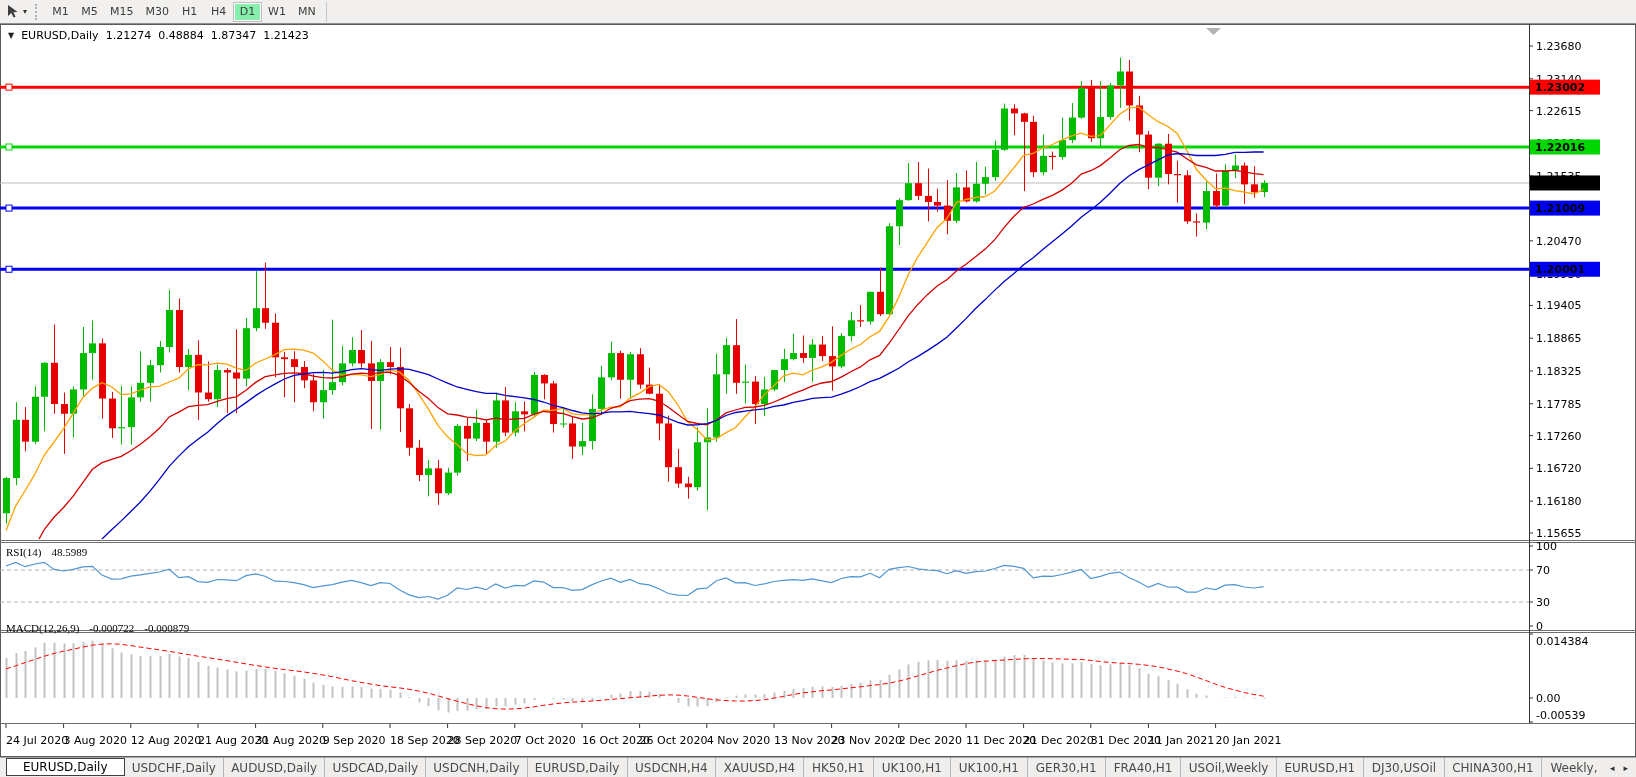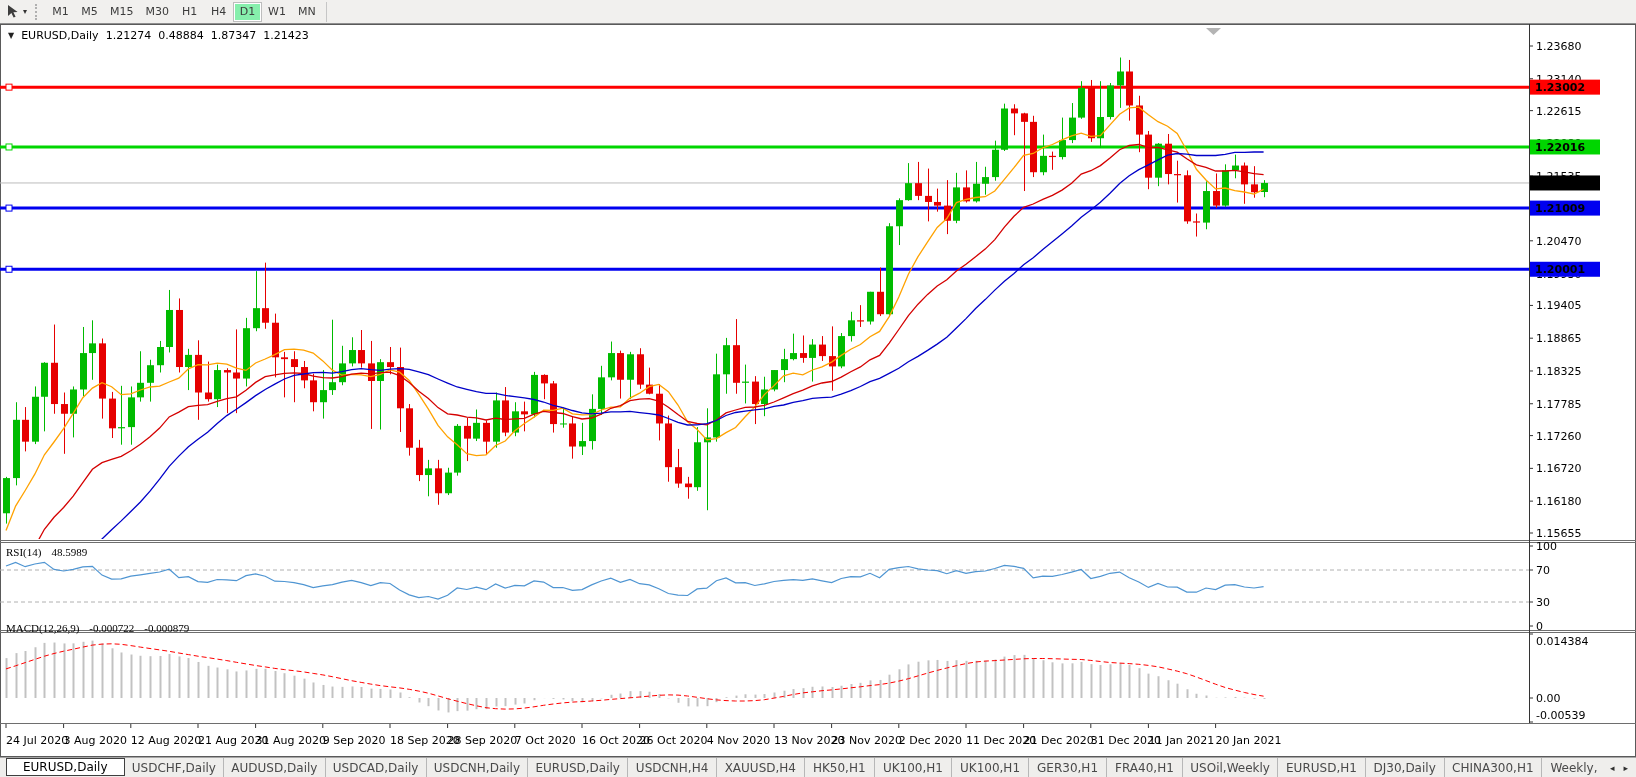--- a/index.html
+++ b/index.html
@@ -656,21 +656,21 @@
       <div class="tab">EURUSD,Daily</div>
       <div class="tab">USDCNH,H4</div>
       <div class="tab">XAUUSD,H4</div>
       <div class="tab">HK50,H1</div>
       <div class="tab">UK100,H1</div>
       <div class="tab">UK100,H1</div>
       <div class="tab">GER30,H1</div>
       <div class="tab">FRA40,H1</div>
       <div class="tab">USOil,Weekly</div>
       <div class="tab">EURUSD,H1</div>
-      <div class="tab">DJ30,Daily</div>
+      <div class="tab">DJ30,USOil</div>
       <div class="tab">CHINA300,H1</div>
       <div class="tab">Weekly,</div>
       <div class="tab-arrows">
         <span>◂</span>
         <span>▸</span>
       </div>
     </div>
 
 </div>
 

